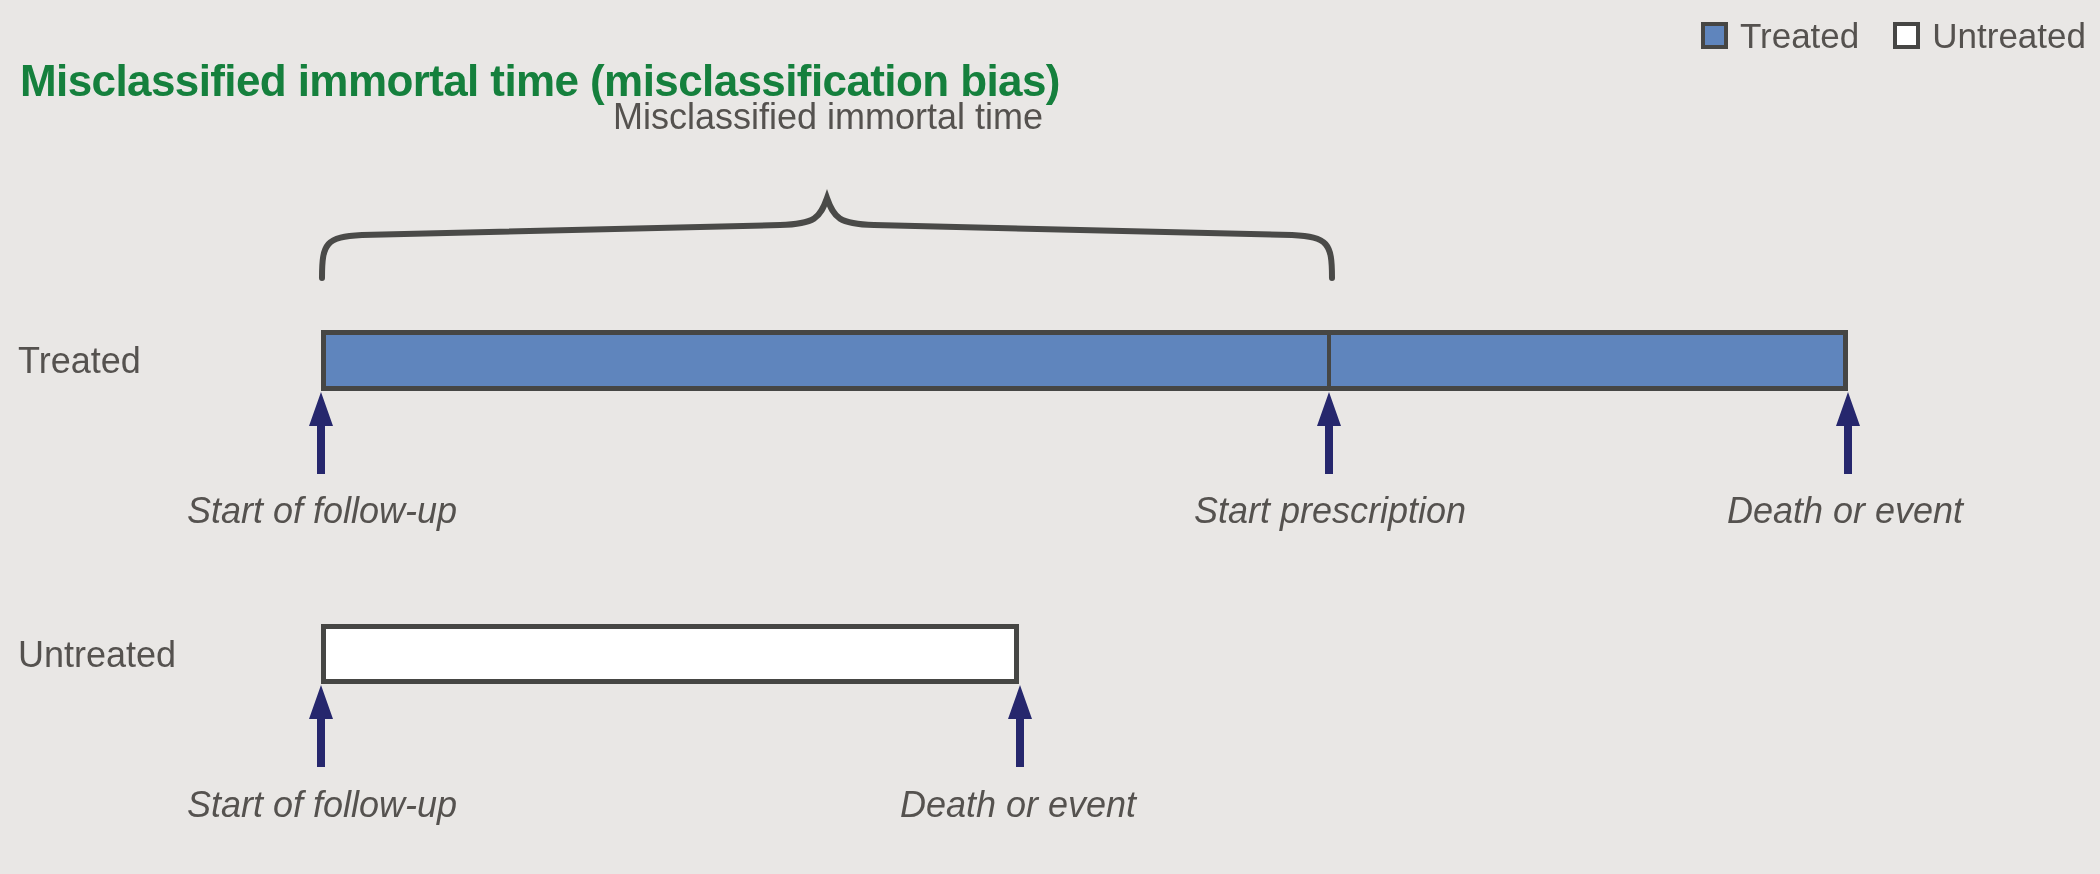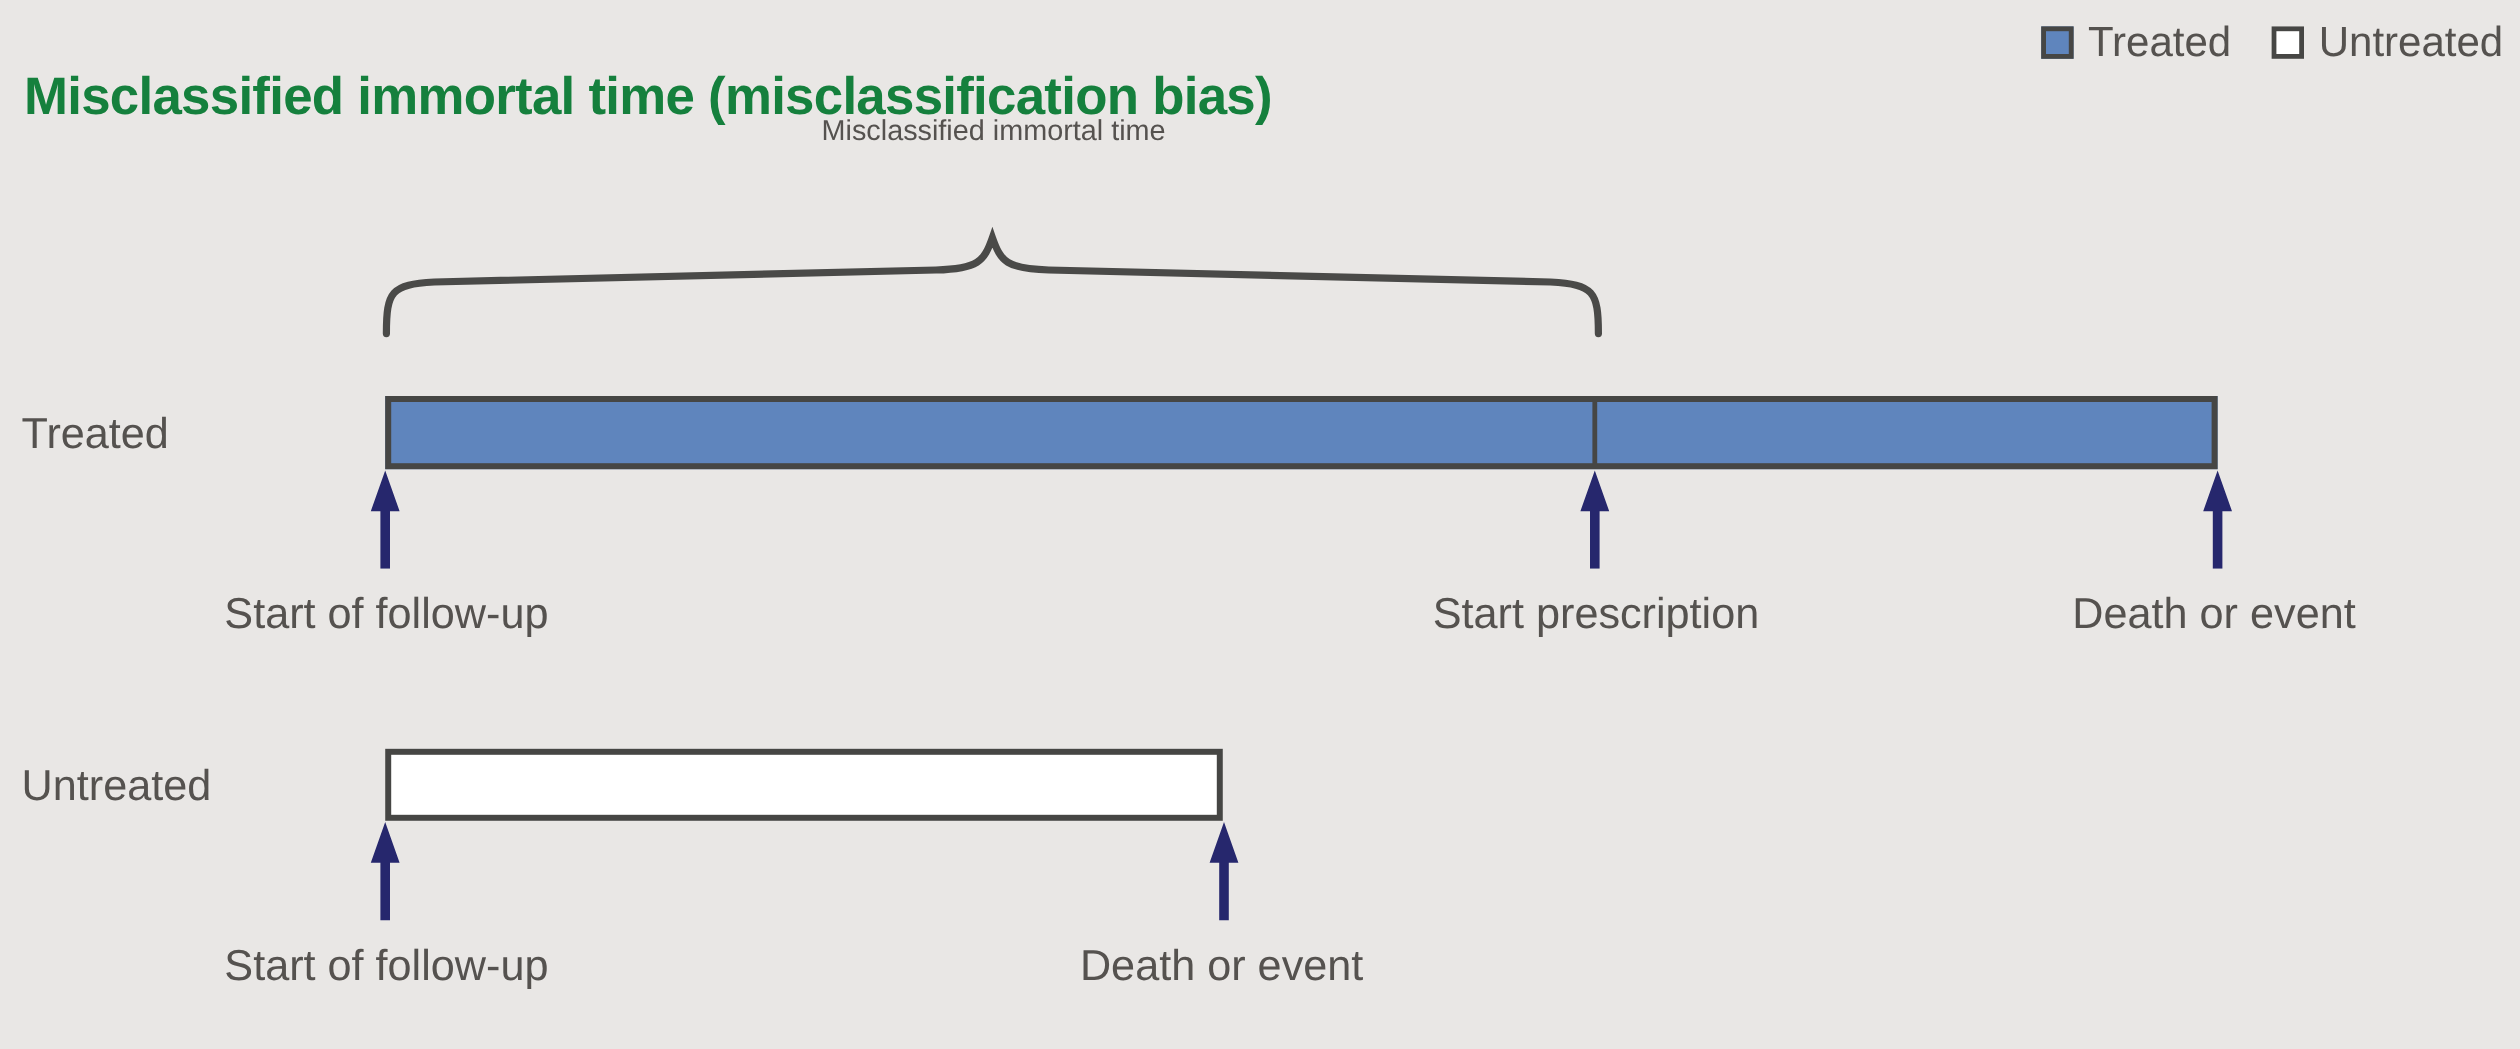--- a/index.html
+++ b/index.html
@@ -58,21 +58,21 @@
     line-height: 1;
   }
 
   
   #brace-caption {
     position: absolute;
     left: 0;
     top: 96px;
     width: 1656px;
     text-align: center;
-    font-size: 24px;
+    font-size: 36px;
     color: #55524f;
     white-space: nowrap;
   }
   #brace-svg {
     position: absolute;
     left: 300px;
     top: 185px;
     width: 1060px;
     height: 110px;
   }
@@ -124,20 +124,21 @@
     height: 84px;
   }
 
   
   .point-label {
     position: absolute;
     font-size: 36px;
     color: #55524f;
     white-space: nowrap;
     transform: translateX(-50%);
+    font-style: italic;
   }
 </style>
 </head>
 <body>
 
 <div id="figure">
 
   <div id="title">Misclassified immortal time (misclassification bias)</div>
 
   <div id="legend">

